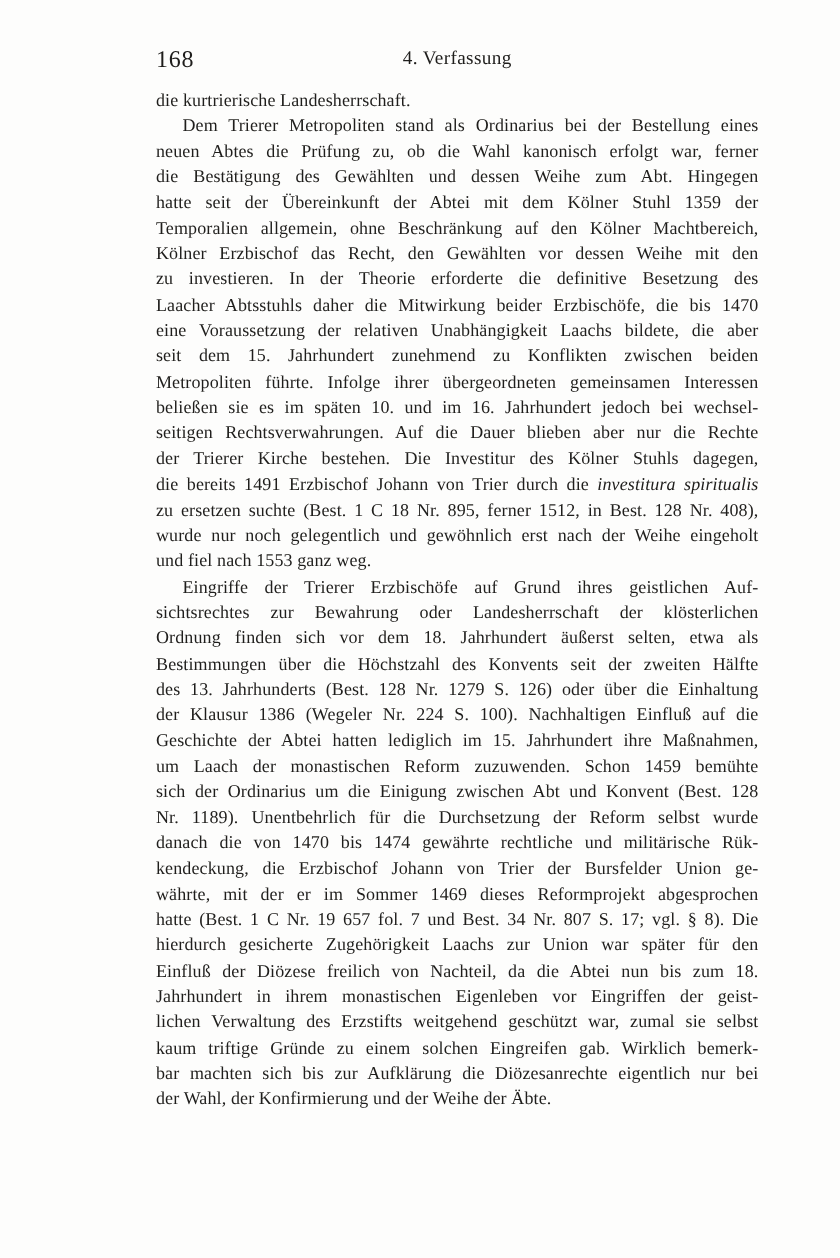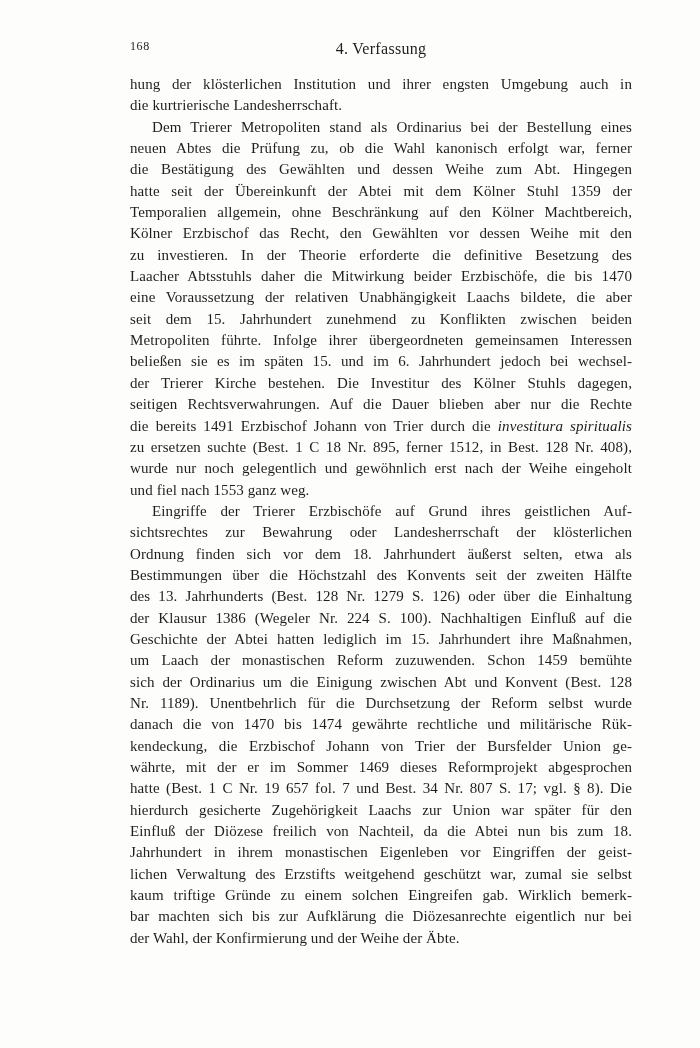--- a/index.html
+++ b/index.html
@@ -25,21 +25,21 @@
     position: absolute;
     top: 39px;
     left: 130px;
     width: 502px;
     height: 20px;
   }
   .pagenum {
     position: absolute;
     left: 0;
     top: 0;
-    font-size: 12px;
+    font-size: 20px;
     letter-spacing: 0.6px;
   }
   .runhead {
     position: absolute;
     left: 0;
     right: 0;
     top: 1px;
     text-align: center;
     font-size: 16px;
     letter-spacing: 0.3px;
@@ -71,38 +71,37 @@
 </head>
 <body>
 
 <div class="page">
   <div class="header">
     <span class="pagenum">168</span>
     <span class="runhead">4. Verfassung</span>
   </div>
   <div class="body-text">
       <div>
-        <div class="line">hung der klösterlichen Institution und ihrer engsten Umgebung auch in</div>
         <div class="line plain">die kurtrierische Landesherrschaft.</div>
       </div>
       <div>
         <div class="line indent">Dem Trierer Metropoliten stand als Ordinarius bei der Bestellung eines</div>
         <div class="line">neuen Abtes die Prüfung zu, ob die Wahl kanonisch erfolgt war, ferner</div>
         <div class="line">die Bestätigung des Gewählten und dessen Weihe zum Abt. Hingegen</div>
         <div class="line">hatte seit der Übereinkunft der Abtei mit dem Kölner Stuhl 1359 der</div>
         <div class="line">Temporalien allgemein, ohne Beschränkung auf den Kölner Machtbereich,</div>
         <div class="line">Kölner Erzbischof das Recht, den Gewählten vor dessen Weihe mit den</div>
         <div class="line">zu investieren. In der Theorie erforderte die definitive Besetzung des</div>
         <div class="line">Laacher Abtsstuhls daher die Mitwirkung beider Erzbischöfe, die bis 1470</div>
         <div class="line">eine Voraussetzung der relativen Unabhängigkeit Laachs bildete, die aber</div>
         <div class="line">seit dem 15. Jahrhundert zunehmend zu Konflikten zwischen beiden</div>
         <div class="line">Metropoliten führte. Infolge ihrer übergeordneten gemeinsamen Interessen</div>
-        <div class="line">beließen sie es im späten 15. und im 6. Jahrhundert jedoch bei wechsel-</div>
+        <div class="line">beließen sie es im späten 10. und im 16. Jahrhundert jedoch bei wechsel-</div>
+        <div class="line">seitigen Rechtsverwahrungen. Auf die Dauer blieben aber nur die Rechte</div>
         <div class="line">der Trierer Kirche bestehen. Die Investitur des Kölner Stuhls dagegen,</div>
-        <div class="line">seitigen Rechtsverwahrungen. Auf die Dauer blieben aber nur die Rechte</div>
         <div class="line">die bereits 1491 Erzbischof Johann von Trier durch die <i>investitura spiritualis</i></div>
         <div class="line">zu ersetzen suchte (Best. 1 C 18 Nr. 895, ferner 1512, in Best. 128 Nr. 408),</div>
         <div class="line">wurde nur noch gelegentlich und gewöhnlich erst nach der Weihe eingeholt</div>
         <div class="line plain">und fiel nach 1553 ganz weg.</div>
       </div>
       <div>
         <div class="line indent">Eingriffe der Trierer Erzbischöfe auf Grund ihres geistlichen Auf-</div>
         <div class="line">sichtsrechtes zur Bewahrung oder Landesherrschaft der klösterlichen</div>
         <div class="line">Ordnung finden sich vor dem 18. Jahrhundert äußerst selten, etwa als</div>
         <div class="line">Bestimmungen über die Höchstzahl des Konvents seit der zweiten Hälfte</div>

